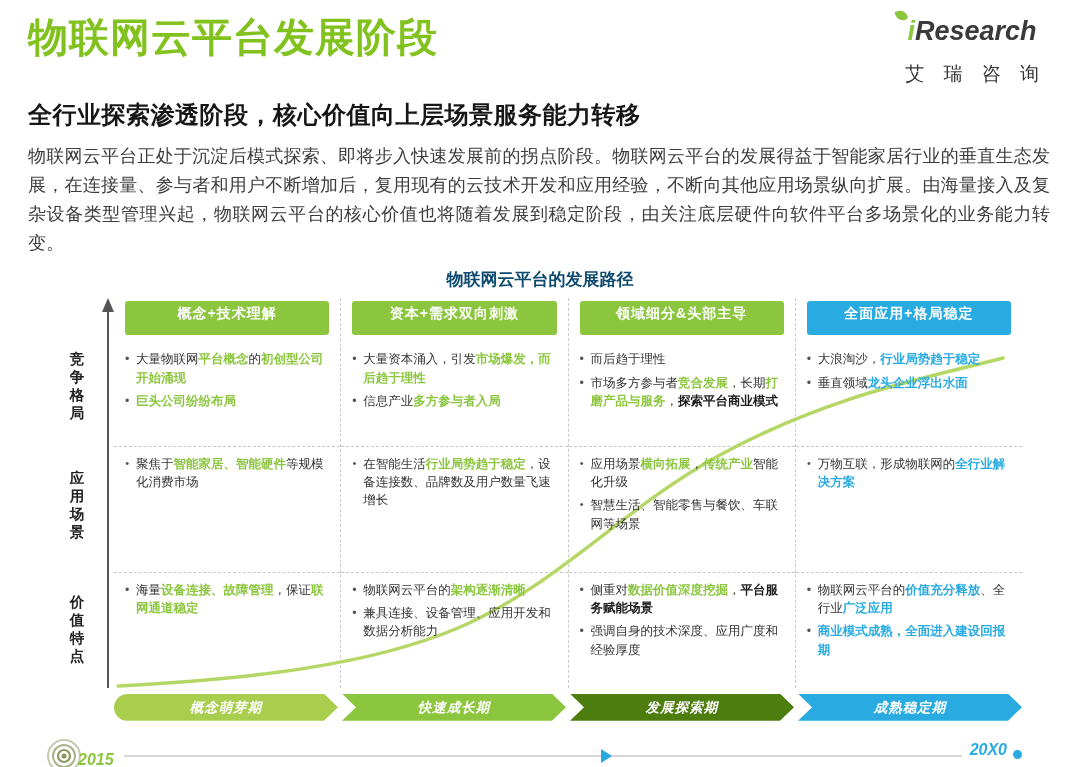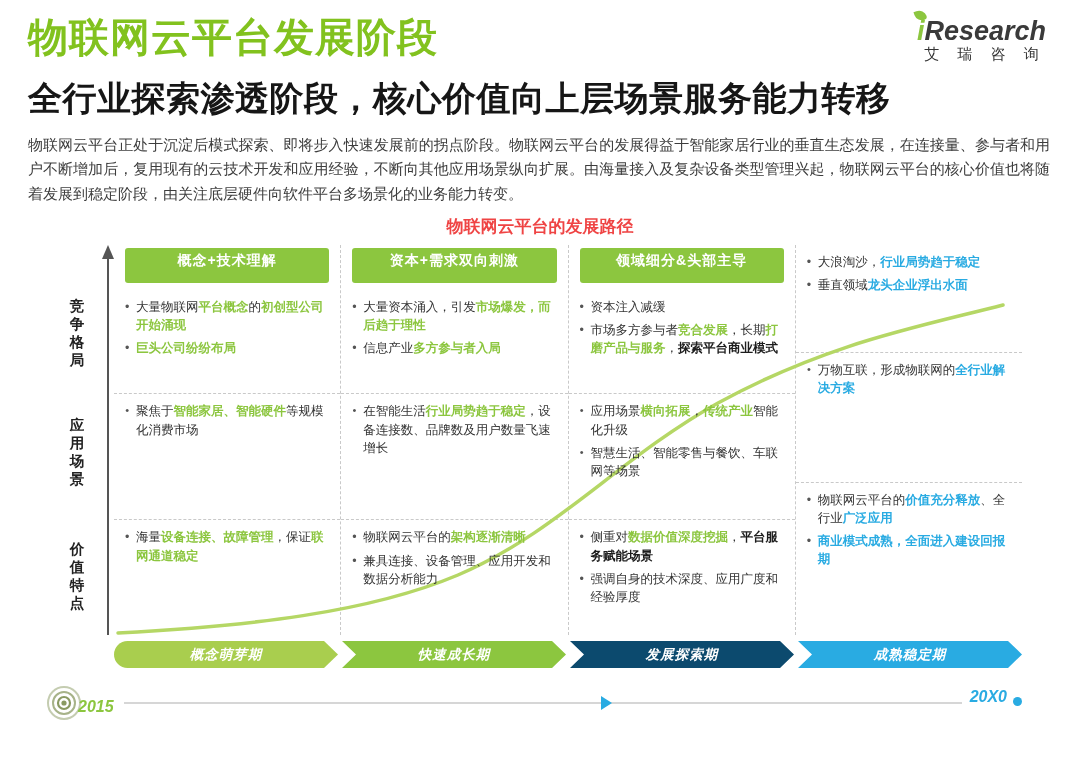--- a/index.html
+++ b/index.html
@@ -10,26 +10,26 @@
   }
   .page { position:relative; width:1080px; height:767px; background:#fff; }
 
   
   .header { display:flex; justify-content:space-between; align-items:flex-start; padding:14px 34px 0 28px; }
   .title { font-size:40px; font-weight:bold; color:#82c21e; letter-spacing:1px; line-height:1.15; }
   .logo { text-align:center; padding-top:4px; }
   .logo-brand { position:relative; font-size:27px; font-weight:bold; font-style:italic; color:#3a3a3a; line-height:1; }
   .logo-i { color:#8cc63f; }
   .leaf { position:absolute; top:-8px; left:-2px; width:11px; height:11px; background:#8cc63f; border-radius:0 100% 40% 100%; transform:rotate(-20deg); }
-  .logo-cn { font-size:15px; letter-spacing:7px; color:#333; margin-top:0; padding-left:7px; white-space:nowrap; }
-
-  .subtitle { font-size:34px; font-weight:bold; color:#161616; padding:12px 28px 0 28px; letter-spacing:0.5px; }
-  .intro { font-size:15px; color:#3d3d3d; line-height:1.62; padding:11px 30px 0 28px; text-align:justify; }
-
-  .chart-title { text-align:center; font-size:17px; font-weight:bold; color:#ef4444; margin-top:9px; }
+  .logo-cn { font-size:19px; letter-spacing:7px; color:#333; margin-top:16px; padding-left:7px; white-space:nowrap; }
+
+  .subtitle { font-size:24px; font-weight:bold; color:#161616; padding:12px 28px 0 28px; letter-spacing:0.5px; }
+  .intro { font-size:18px; color:#3d3d3d; line-height:1.62; padding:11px 30px 0 28px; text-align:justify; }
+
+  .chart-title { text-align:center; font-size:17px; font-weight:bold; color:#0c4a6e; margin-top:9px; }
 
   
   .chart-area { position:relative; margin:7px 58px 0 58px; height:392px; }
   .svg-overlay { position:absolute; left:0; top:0; width:100%; height:100%; pointer-events:none; }
   .labels { position:absolute; left:0; top:0; width:44px; height:100%; }
   .row-label { position:absolute; left:10px; width:18px; text-align:center; font-size:14.5px; font-weight:bold; color:#222; }
   .row-label div { line-height:18px; }
 
   .grid { margin-left:56px; display:flex; height:390px; }
   .col { flex:1; display:flex; flex-direction:column; min-width:0; }
@@ -136,52 +136,53 @@
             <div class="bullet"><span class="seg">在智能生活</span><span class="seg g">行业局势趋于稳定</span><span class="seg">，设备连接数、品牌数及用户数量飞速增长</span></div>
           </div>
           <div class="cell r3">
             <div class="bullet"><span class="seg">物联网云平台的</span><span class="seg g">架构逐渐清晰</span></div>
             <div class="bullet"><span class="seg">兼具连接、设备管理、应用开发和数据分析能力</span></div>
           </div>
         </div>
         <div class="col">
           <div class="col-header green">领域细分&amp;头部主导</div>
           <div class="cell r1 hb">
-            <div class="bullet"><span class="seg">资本注入减缓</span></div>
+            <div class="bullet"><span class="seg">而后趋于理性</span></div>
             <div class="bullet"><span class="seg">市场多方参与者</span><span class="seg g">竞合发展</span><span class="seg">，长期</span><span class="seg g">打磨产品与服务</span><span class="seg">，</span><span class="seg d">探索平台商业模式</span></div>
           </div>
           <div class="cell r2 hb">
             <div class="bullet"><span class="seg">应用场景</span><span class="seg g">横向拓展</span><span class="seg">，</span><span class="seg g">传统产业</span><span class="seg">智能化升级</span></div>
             <div class="bullet"><span class="seg">智慧生活、智能零售与餐饮、车联网等场景</span></div>
           </div>
           <div class="cell r3">
             <div class="bullet"><span class="seg">侧重对</span><span class="seg g">数据价值深度挖掘</span><span class="seg">，</span><span class="seg d">平台服务赋能场景</span></div>
             <div class="bullet"><span class="seg">强调自身的技术深度、应用广度和经验厚度</span></div>
           </div>
         </div>
         <div class="col">
+          <div class="col-header blue">全面应用+格局稳定</div>
           <div class="cell r1 hb">
             <div class="bullet"><span class="seg">大浪淘沙，</span><span class="seg b">行业局势趋于稳定</span></div>
             <div class="bullet"><span class="seg">垂直领域</span><span class="seg b">龙头企业浮出水面</span></div>
           </div>
           <div class="cell r2 hb">
             <div class="bullet"><span class="seg">万物互联，形成物联网的</span><span class="seg b">全行业解决方案</span></div>
           </div>
           <div class="cell r3">
             <div class="bullet"><span class="seg">物联网云平台的</span><span class="seg b">价值充分释放</span><span class="seg">、全行业</span><span class="seg b">广泛应用</span></div>
             <div class="bullet"><span class="seg b">商业模式成熟，全面进入建设回报期</span></div>
           </div>
         </div>
       </div>
   </div>
 
   <div class="bands" id="bands">
       <div class="band" style="background: rgb(169, 206, 78);">概念萌芽期</div>
       <div class="band" style="background: rgb(140, 198, 63);">快速成长期</div>
-      <div class="band" style="background: #0c4a6e;">发展探索期</div>
+      <div class="band" style="background: #4d7c0f;">发展探索期</div>
       <div class="band" style="background: rgb(41, 171, 226);">成熟稳定期</div>
     </div>
 
   <div class="timeline">
     <svg class="ripple" width="46" height="46" viewBox="0 0 46 46">
       <g fill="none" stroke="#8a9a62">
         <circle cx="20" cy="26" r="6" stroke-width="2.2"></circle>
         <circle cx="20" cy="26" r="11" stroke-width="2" stroke-opacity="0.75"></circle>
         <circle cx="20" cy="26" r="16" stroke-width="2" stroke-opacity="0.5"></circle>
       </g>

